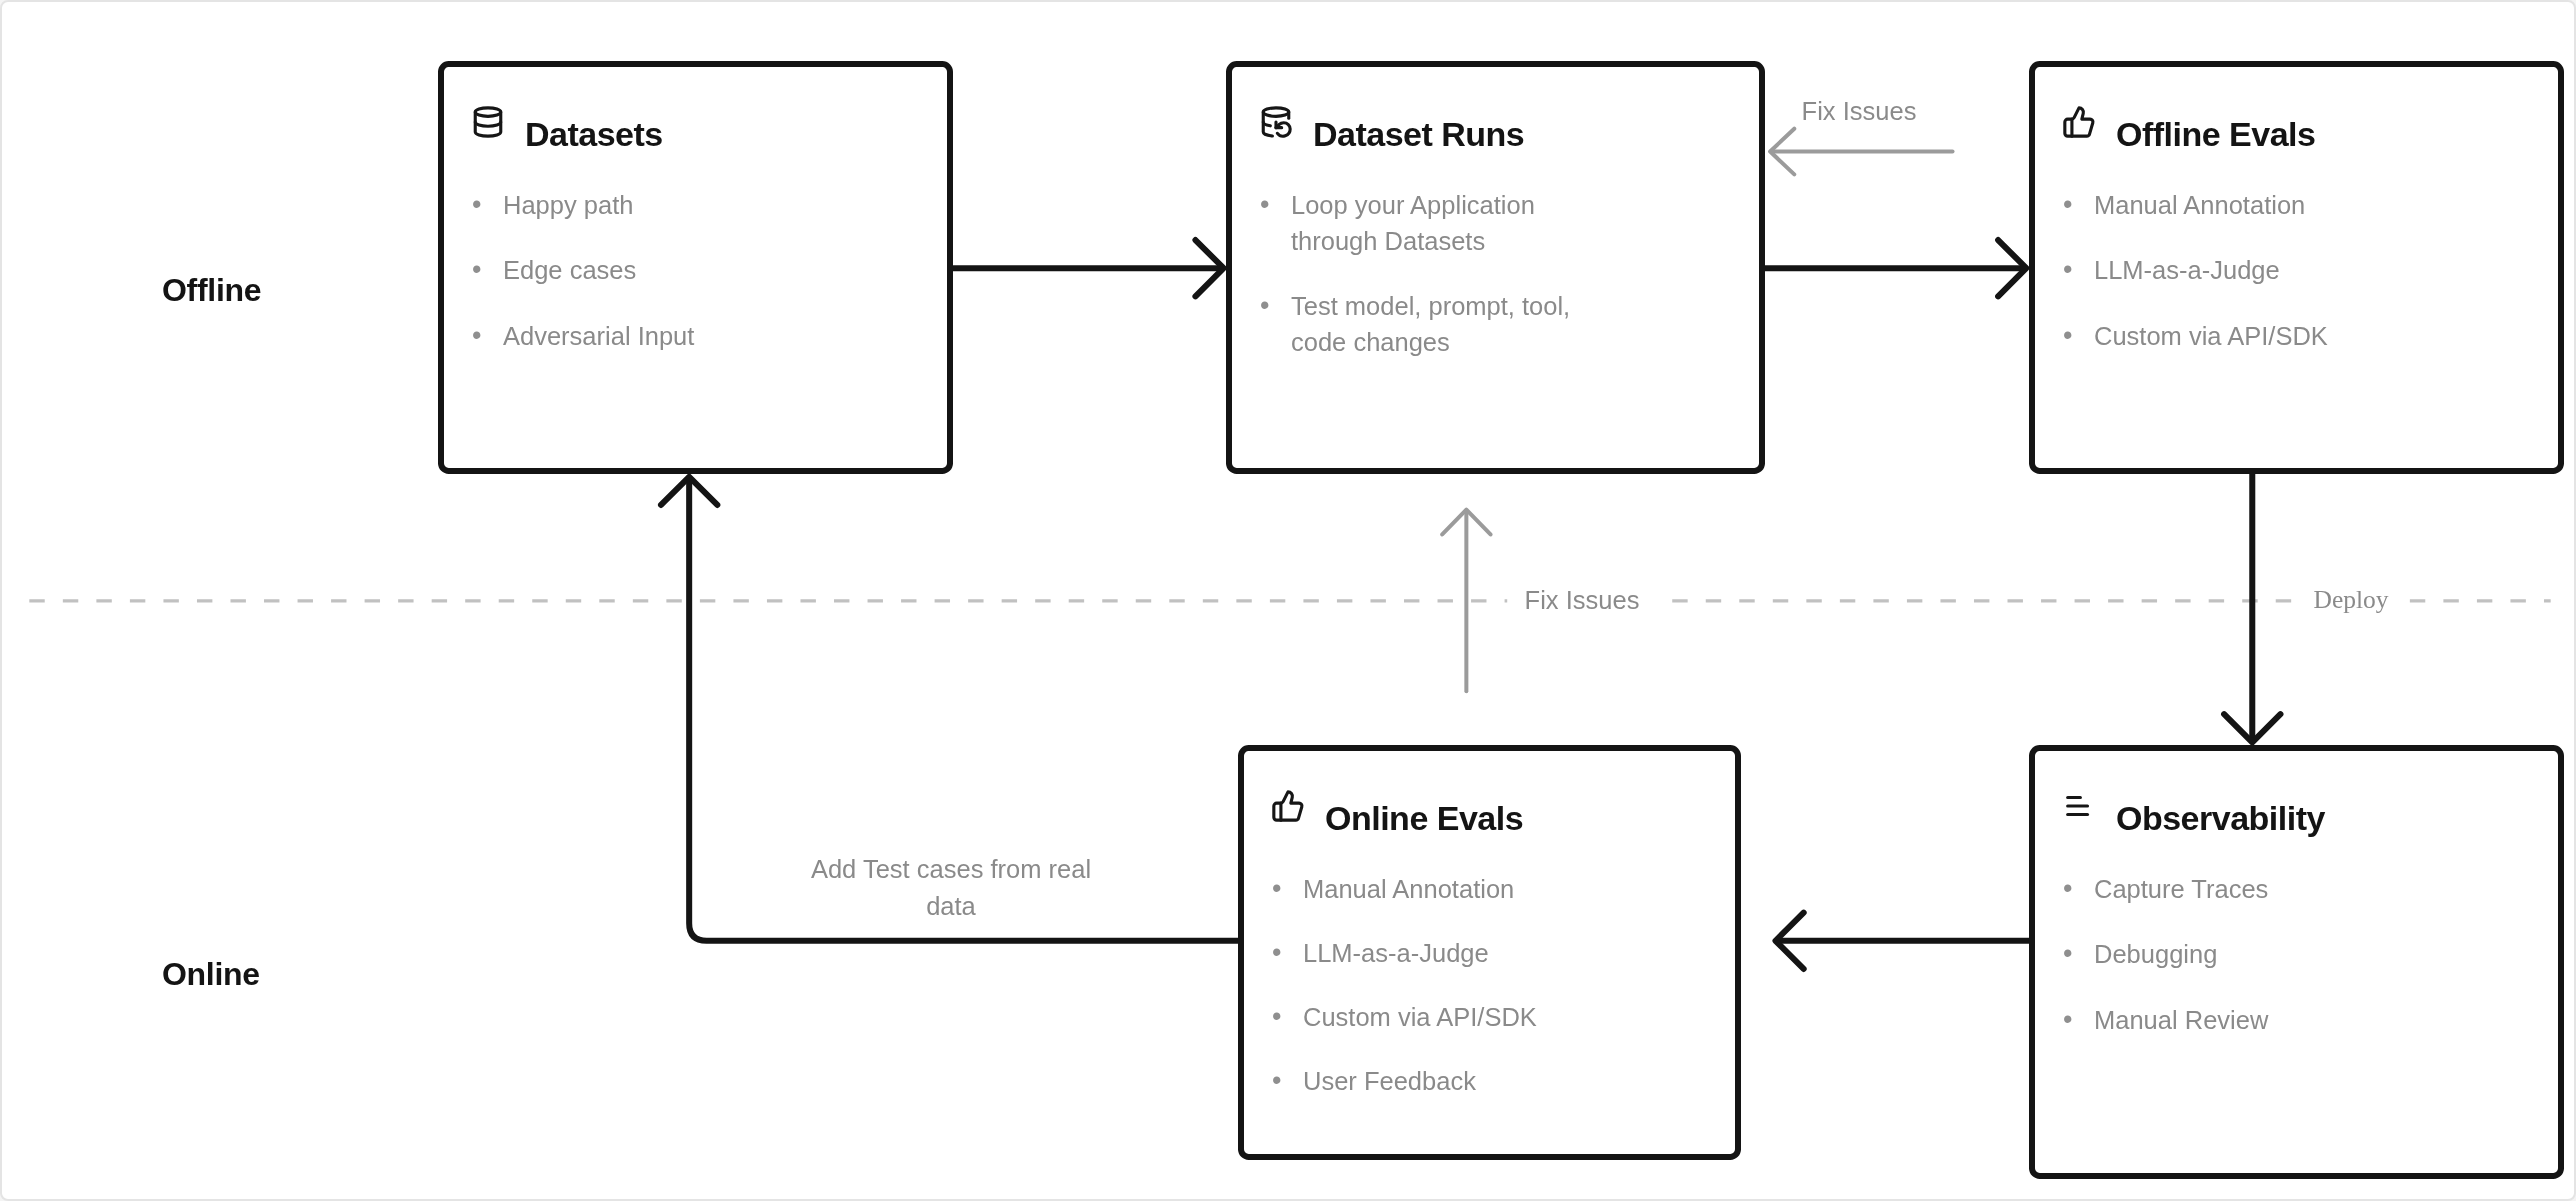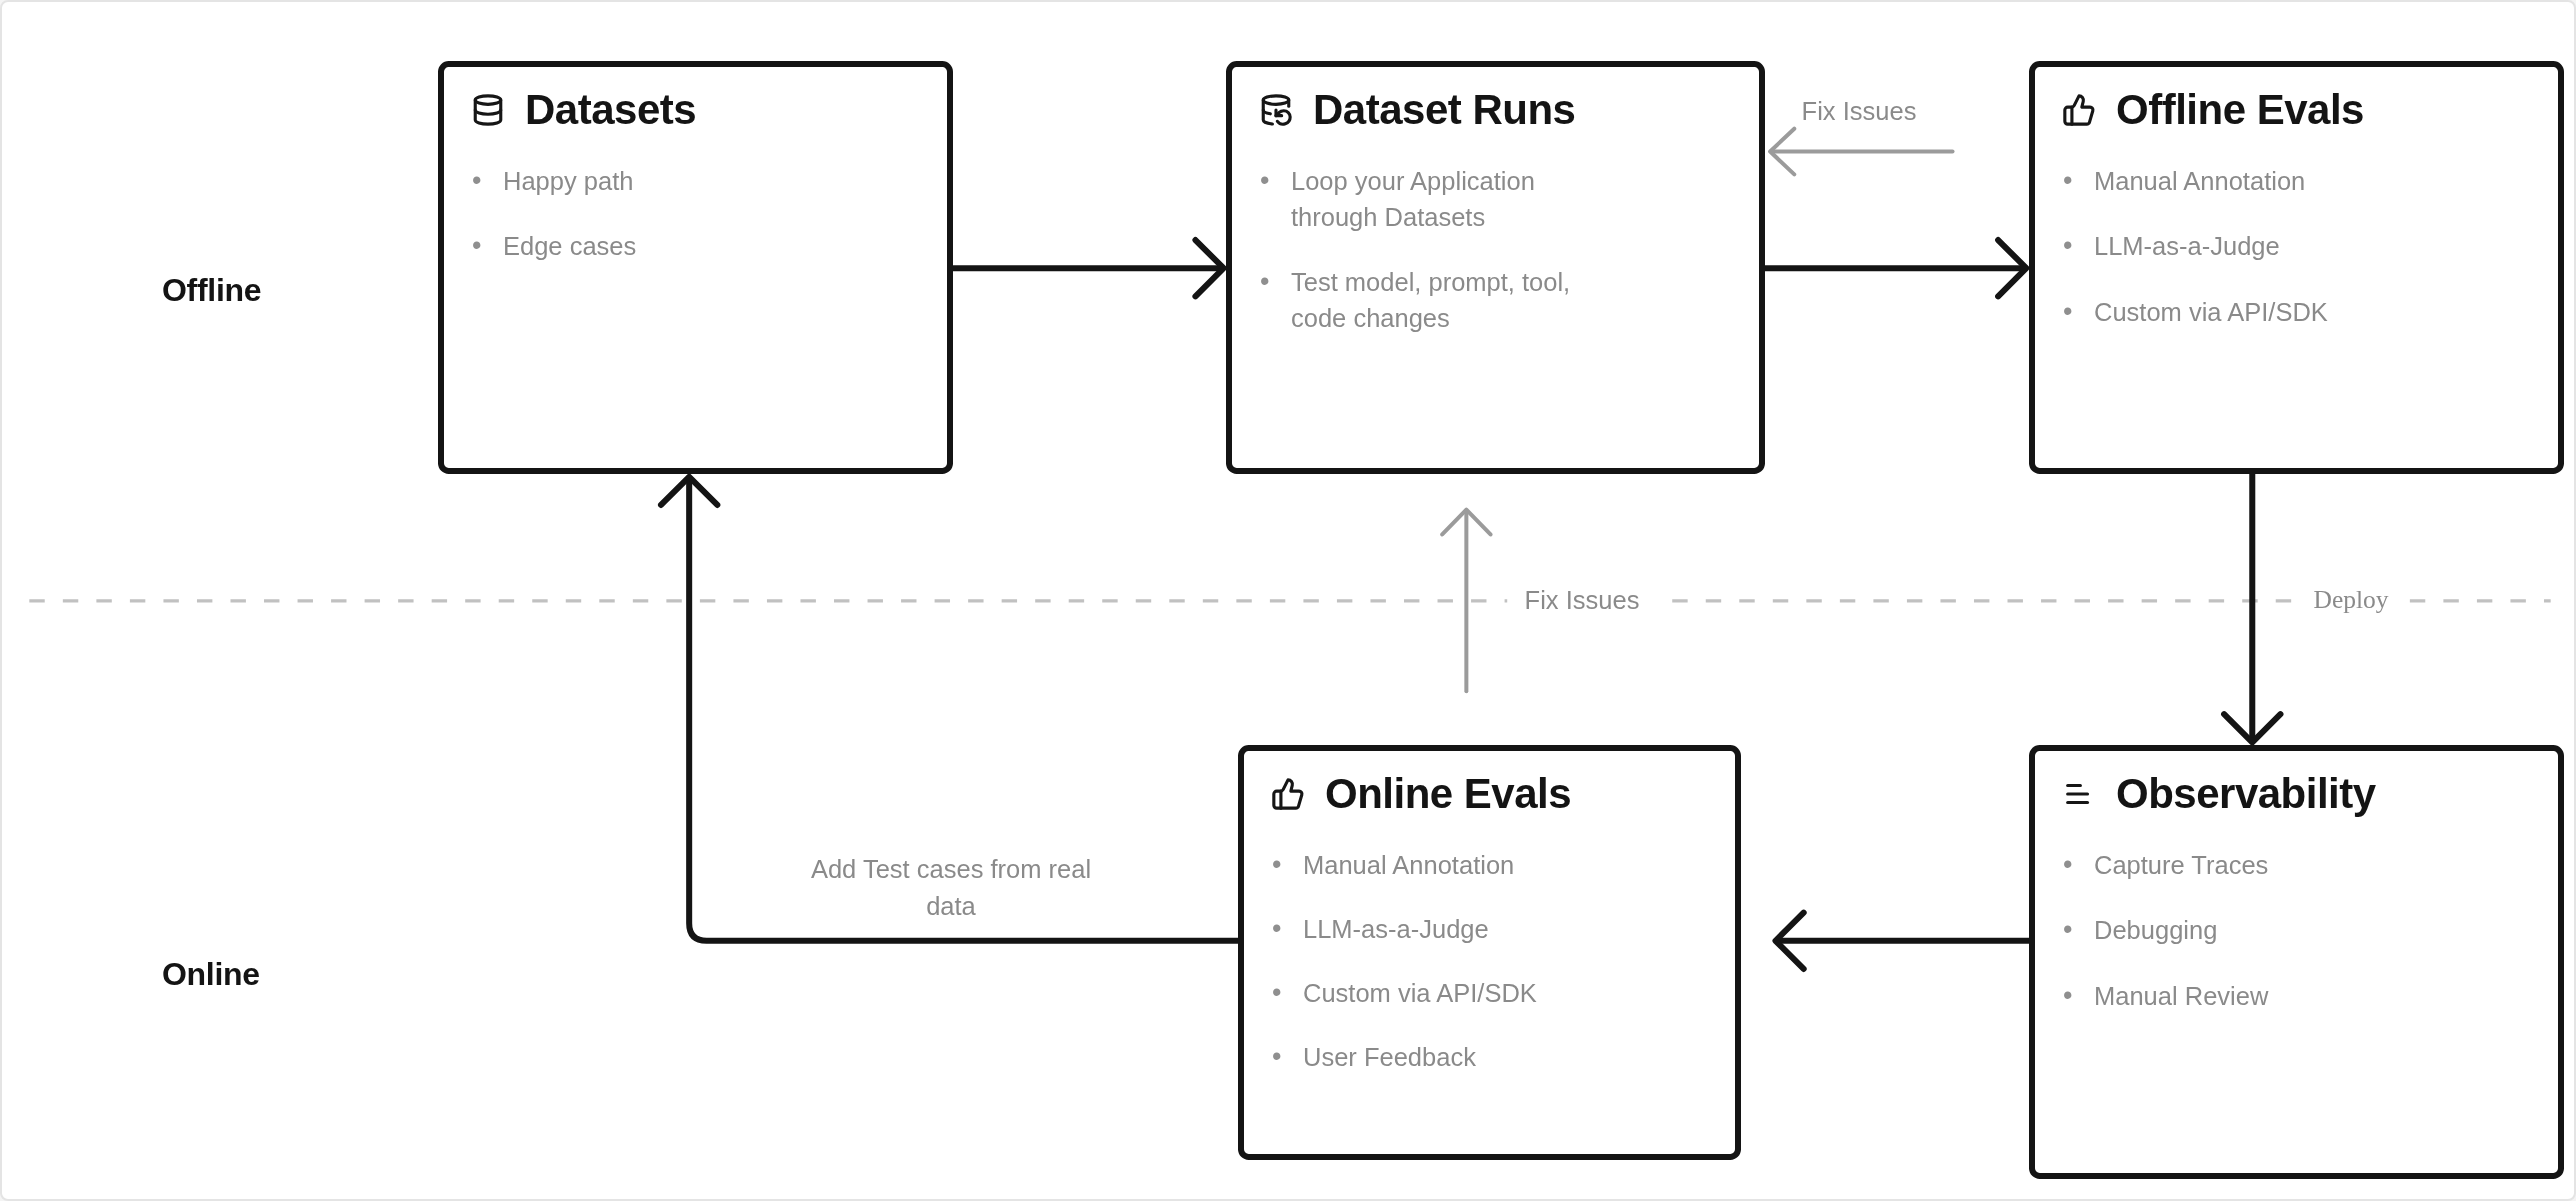--- a/index.html
+++ b/index.html
@@ -51,22 +51,22 @@
   #box-datasets{left:436px;top:59px;width:515px;height:413px;}
   #box-dataset-runs{left:1224px;top:59px;width:539px;height:413px;}
   #box-offline-evals{left:2027px;top:59px;width:535px;height:413px;}
   #box-online-evals{left:1236px;top:743px;width:503px;height:415px;}
   #box-observability{left:2027px;top:743px;width:535px;height:434px;}
 
   .box-header{display:flex;align-items:center;gap:20px;}
   .box-icon{width:34px;height:34px;flex:0 0 auto;}
   .box-icon svg{width:34px;height:34px;display:block;stroke:#161616;stroke-width:2.2;fill:none;stroke-linecap:round;stroke-linejoin:round;}
   .box-title{
-    font-size:42px;font-weight:700;color:var(--title);
-    letter-spacing:-0.5px;line-height:34px;
+    font-size:34px;font-weight:700;color:var(--title);
+    letter-spacing:-0.5px;line-height:34px;margin-top:24px;
   }
   .box ul{
     list-style:none;margin:36px 0 0 0;padding:0 0 0 32px;
   }
   .box li{
     position:relative;
     font-size:25.5px;line-height:36px;color:var(--muted);
     margin-bottom:29.5px;
   }
   .box li:last-child{margin-bottom:0;}
@@ -153,20 +153,21 @@
           <ellipse cx="12" cy="5" rx="9" ry="3"></ellipse>
           <path d="M3 5V19A9 3 0 0 0 21 19V5"></path>
           <path d="M3 12A9 3 0 0 0 21 12"></path>
         </svg>
       </span>
       <span class="box-title">Datasets</span>
     </div>
     <ul>
         <li>Happy path</li>
         <li>Edge cases</li>
+        <li>Adversarial Input</li>
       </ul>
   </div>
 
   <div class="box" id="box-dataset-runs">
     <div class="box-header">
       <span class="box-icon">
         <svg viewBox="0 0 24 24">
           <ellipse cx="12" cy="5" rx="9" ry="3"></ellipse>
           <path d="M3 12a9 3 0 0 0 5 2.69"></path>
           <path d="M21 9.3V5"></path>

